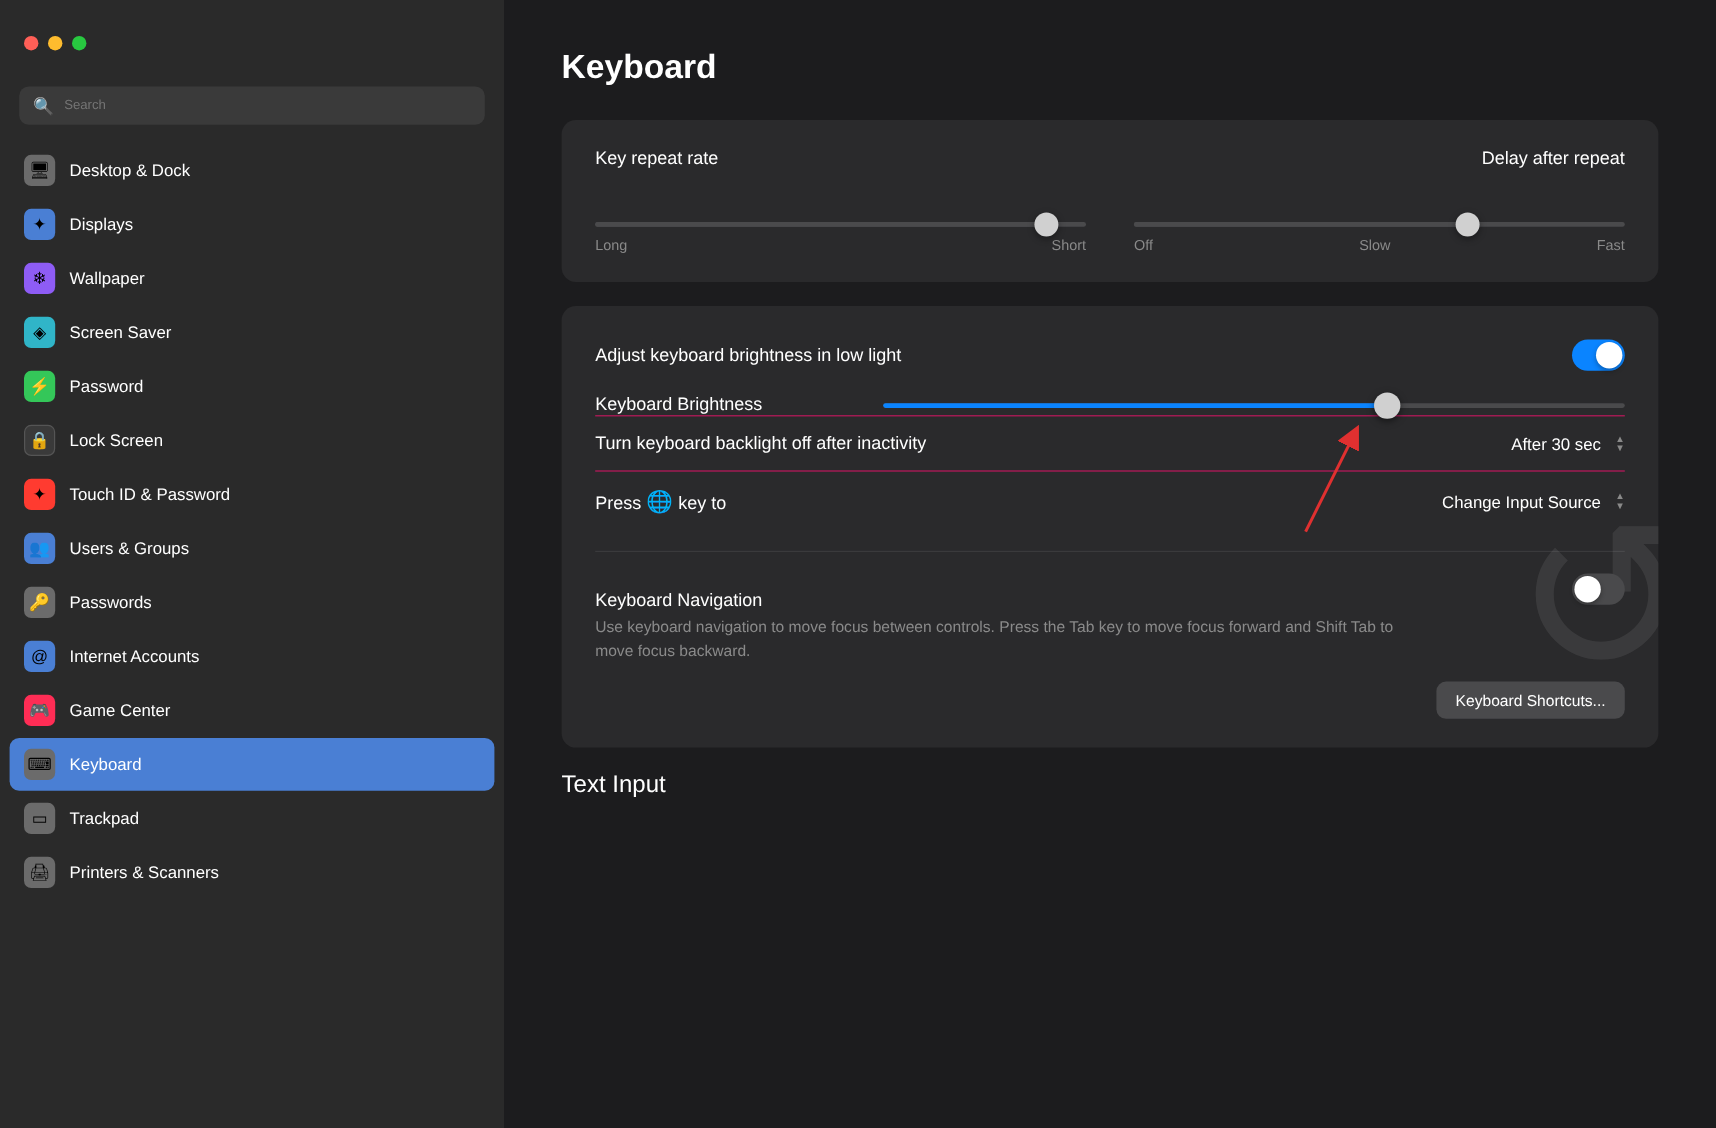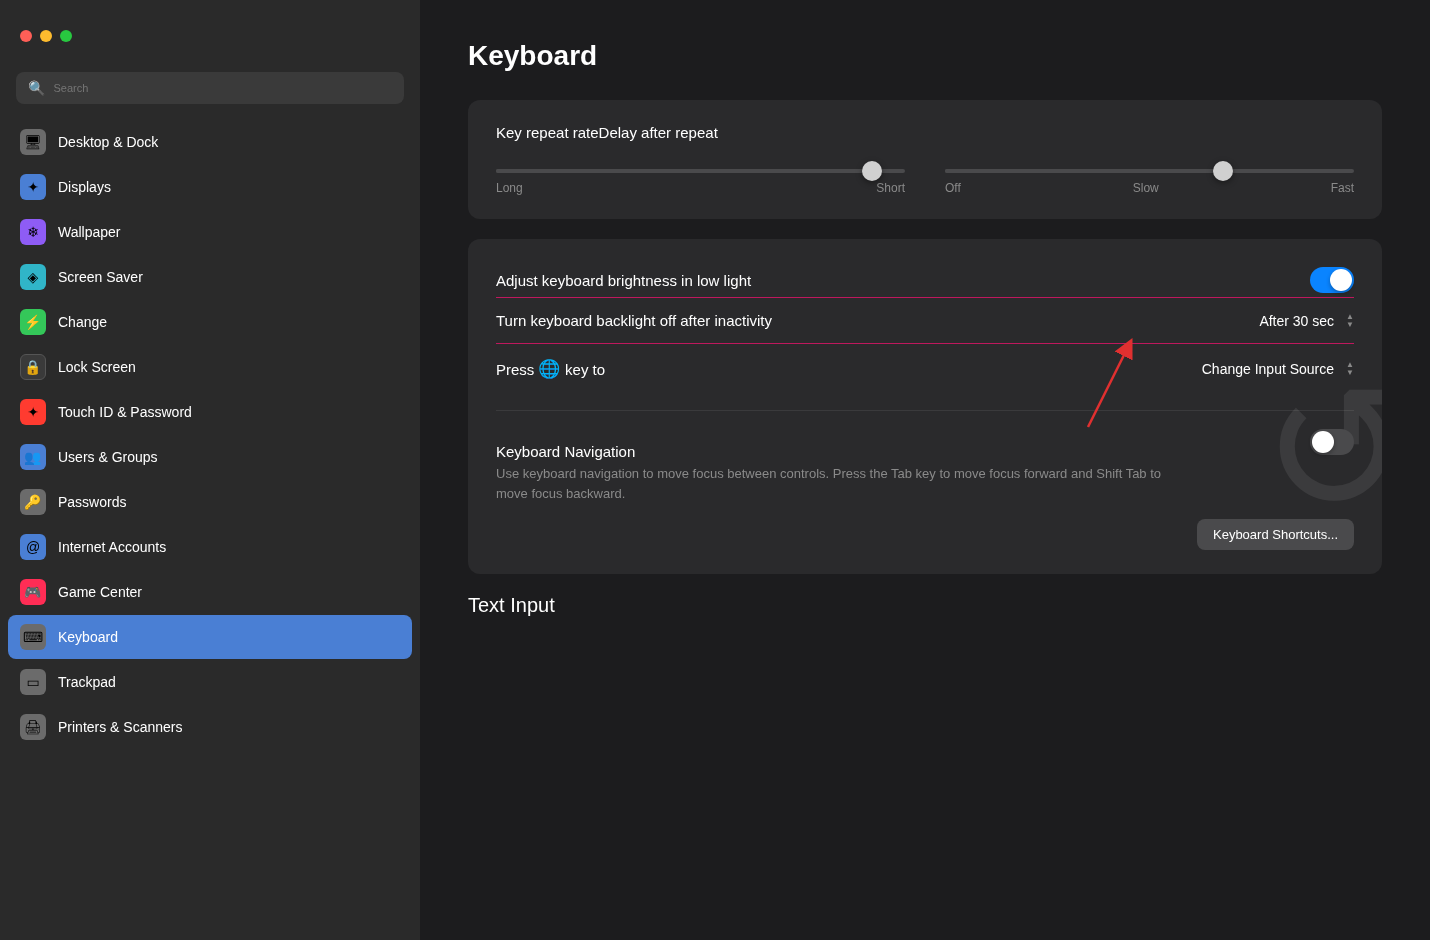--- a/index.html
+++ b/index.html
@@ -131,21 +131,22 @@
     .card {
       background: #2a2a2c;
       border-radius: 12px;
       padding: 24px 28px;
       margin-bottom: 20px;
     }
 
     
     .two-col-header {
       display: flex;
-      margin-bottom: 20px;
+      justify-content: space-between;
+      margin-bottom: 36px;
     }
 
     .col-label {
       font-size: 15px;
       color: #ffffff;
       font-weight: 500;
     }
 
     .slider-track {
       width: 100%;
@@ -412,21 +413,21 @@
       <div class="sidebar-item">
         <span class="item-icon icon-purple">❄</span>
         <span class="item-label">Wallpaper</span>
       </div>
       <div class="sidebar-item">
         <span class="item-icon icon-teal">◈</span>
         <span class="item-label">Screen Saver</span>
       </div>
       <div class="sidebar-item">
         <span class="item-icon icon-green">⚡</span>
-        <span class="item-label">Change</span>
+        <span class="item-label">Password</span>
       </div>
       <div class="sidebar-item">
         <span class="item-icon icon-dark">🔒</span>
         <span class="item-label">Lock Screen</span>
       </div>
       <div class="sidebar-item">
         <span class="item-icon icon-red">✦</span>
         <span class="item-label">Touch ID &amp; Password</span>
       </div>
       <div class="sidebar-item">
@@ -500,20 +501,29 @@
 
     <div class="bg-icon">↺</div>
 
     <div class="toggle-row">
       <span class="toggle-label">Adjust keyboard brightness in low light</span>
       <div class="toggle on">
         <div class="toggle-knob"></div>
       </div>
     </div>
 
+    <div class="brightness-row">
+      <span class="brightness-label">Keyboard Brightness</span>
+      <div class="brightness-slider-container">
+        <div class="brightness-track">
+          <div class="brightness-filled"></div>
+          <div class="brightness-thumb"></div>
+        </div>
+      </div>
+    </div>
 
     <svg style="position:absolute; left:540px; top:88px; pointer-events:none; overflow:visible;" width="160" height="120">
       <defs>
         <marker id="arrowhead" markerWidth="8" markerHeight="8" refX="4" refY="4" orient="auto">
           <polygon points="0 0, 8 4, 0 8" fill="#e03030"></polygon>
         </marker>
       </defs>
       <path d="M 80 100 Q 100 60 120 20" stroke="#e03030" stroke-width="2.5" fill="none" marker-end="url(#arrowhead)"></path>
     </svg>
 

